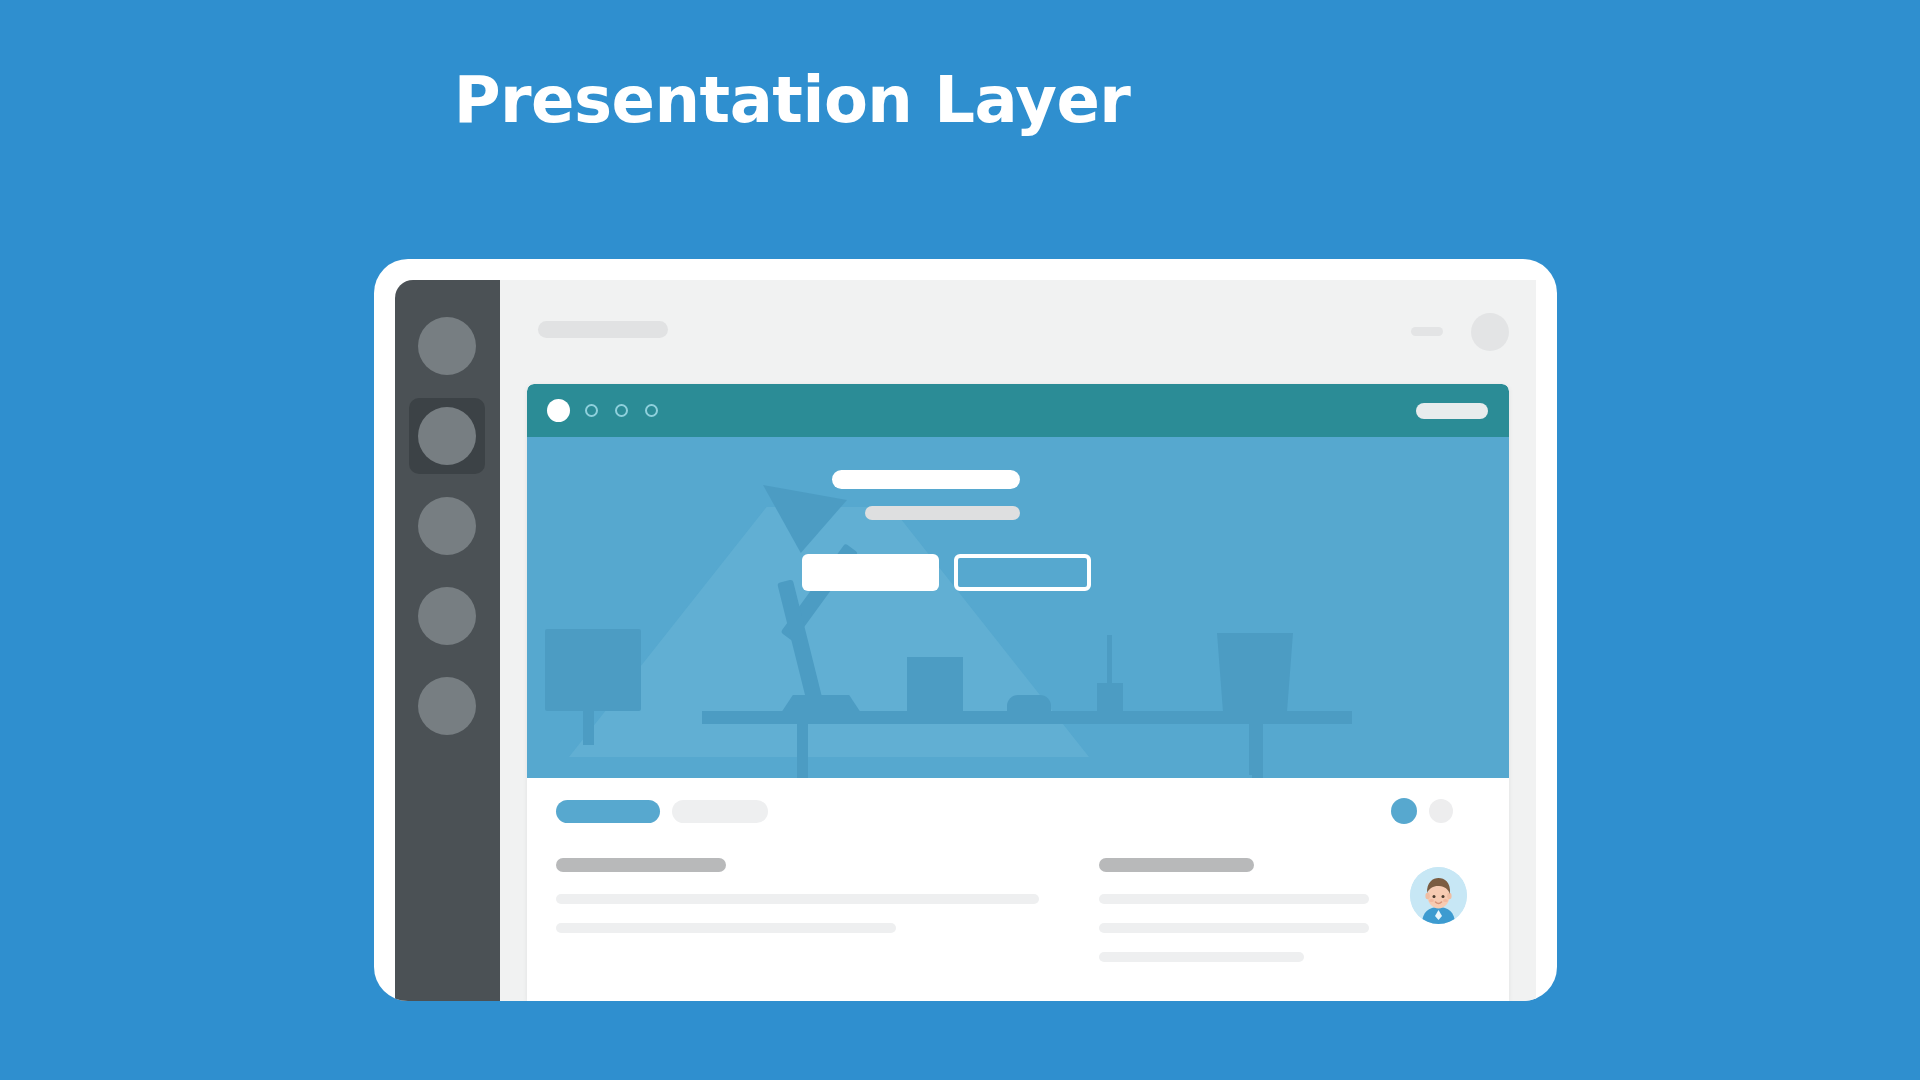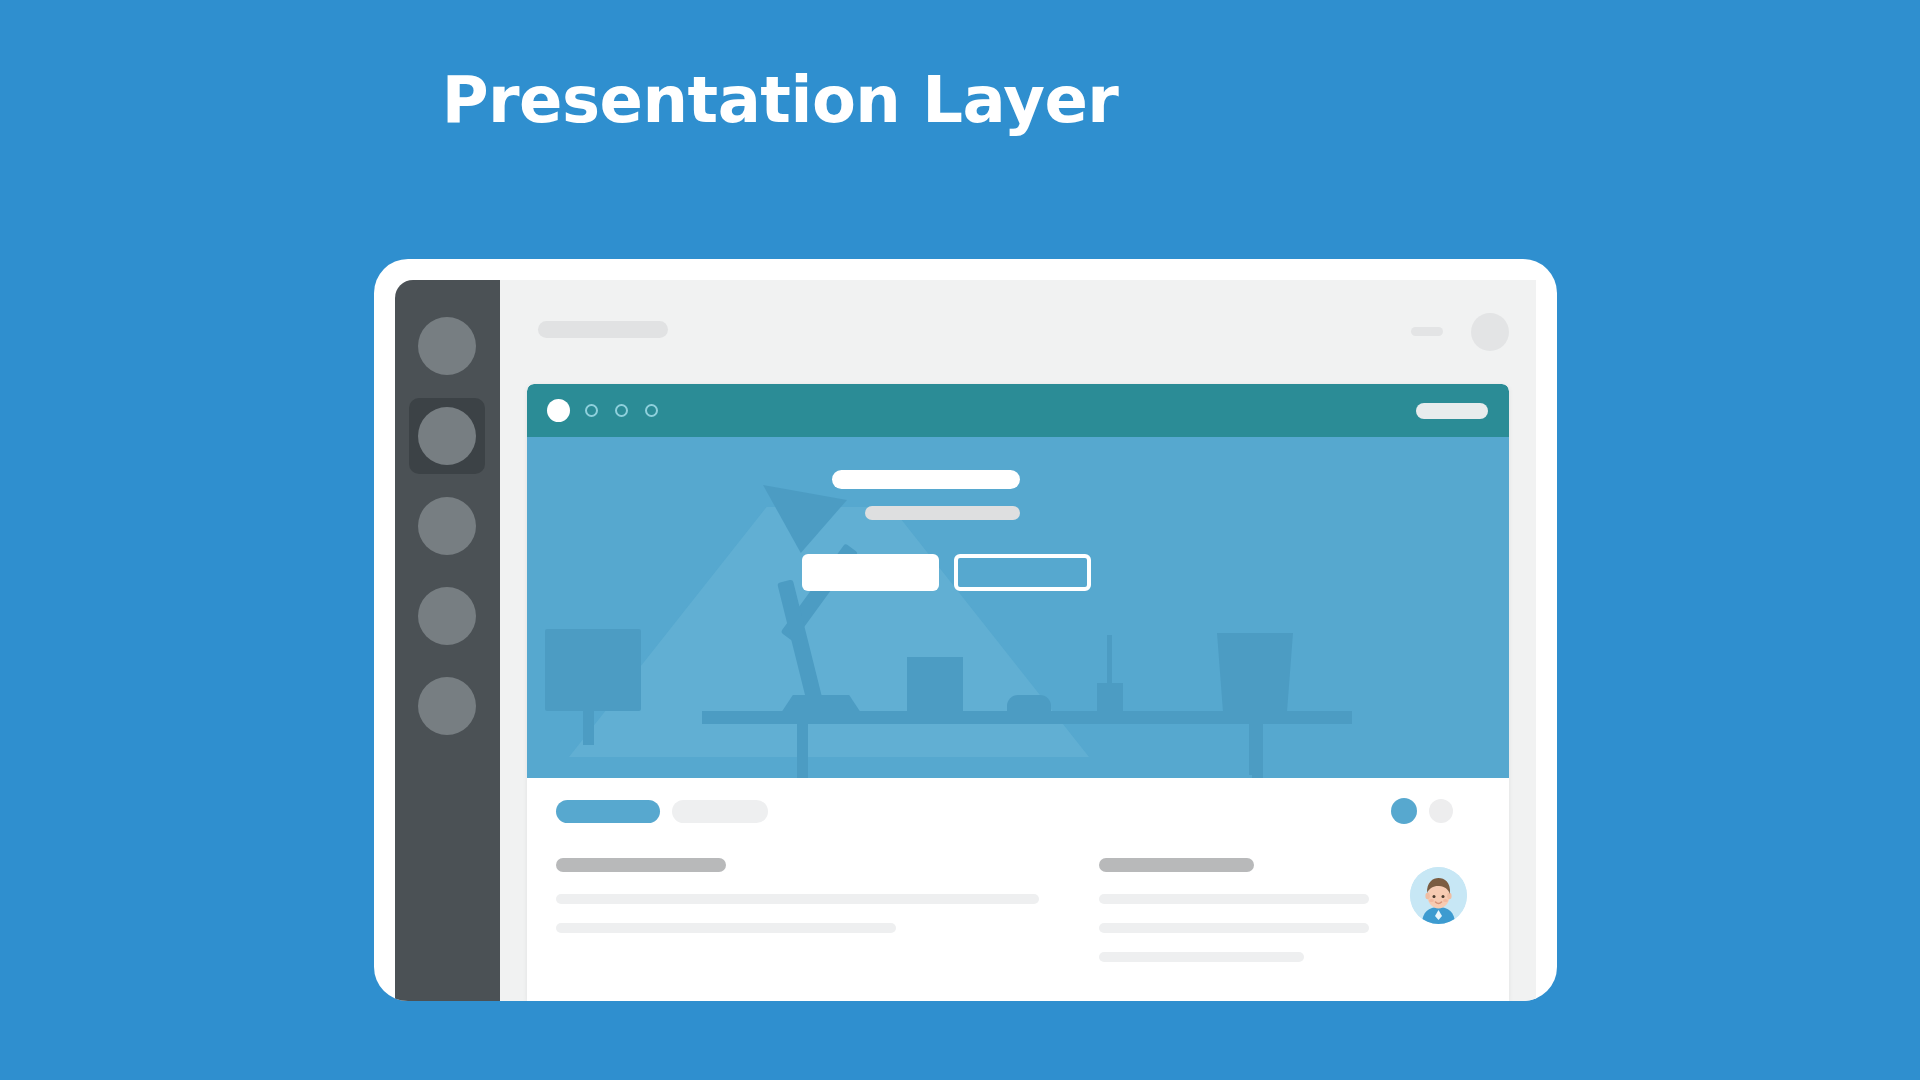--- a/index.html
+++ b/index.html
@@ -10,21 +10,21 @@
   }
   body {
     background: #2f8fcf;
     font-family: "Liberation Sans", sans-serif;
     position: relative;
   }
 
   
   #page-title {
     position: absolute;
-    left: 0; top: 68px;
+    left: 12px; top: 68px;
     width: 1560px;
     text-align: center;
     color: #ffffff;
     font-size: 64px;
     font-weight: bold;
     letter-spacing: -0.5px;
     line-height: 1.0;
     font-family: "DejaVu Sans", sans-serif;
   }
 

